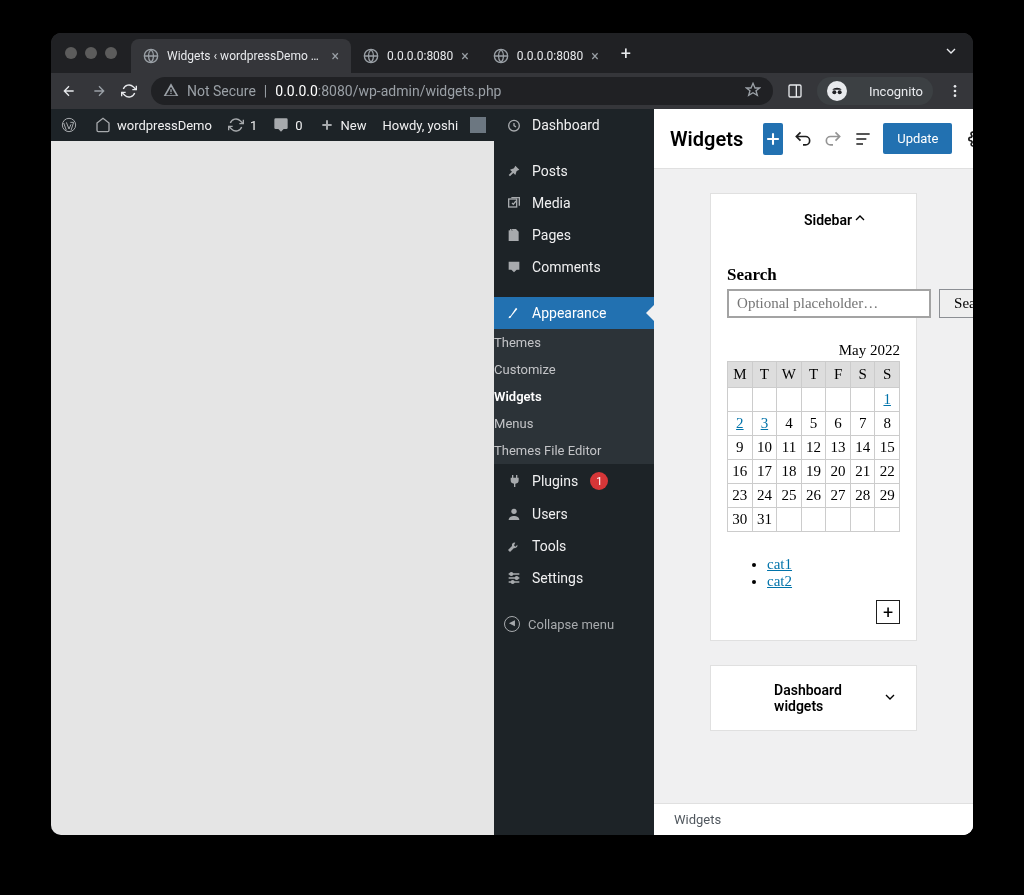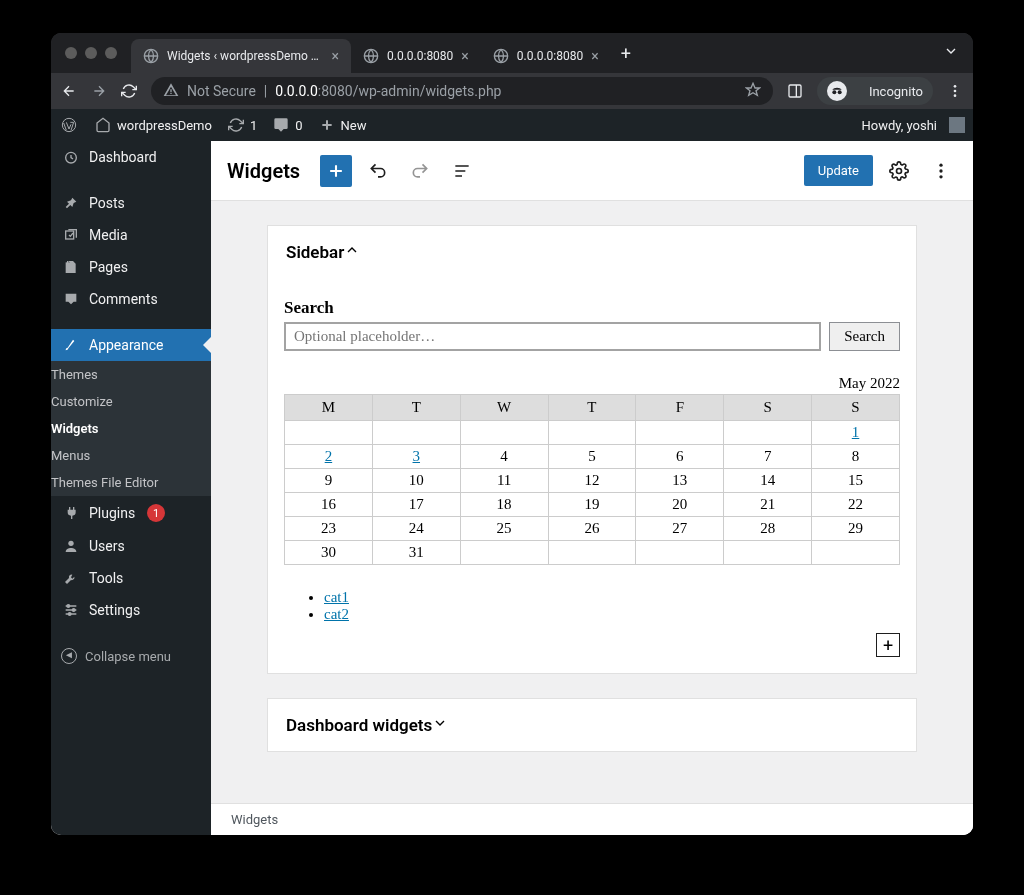--- a/index.html
+++ b/index.html
@@ -23,21 +23,21 @@
   .nav-btn { color: #9aa0a6; cursor: pointer; display: flex; }
   .nav-btn.enabled { color: #e8eaed; }
   .addr-bar { flex: 1; height: 28px; background: #202124; border-radius: 14px; display: flex; align-items: center; padding: 0 12px; color: #9aa0a6; font-size: 14px; gap: 8px; }
   .addr-text { color: #fff; text-align: center; }
   .addr-muted { color: #9aa0a6; }
   .addr-star { margin-left: auto; color: #9aa0a6; }
   .incognito-badge { display: flex; align-items: center; gap: 22px; background: #3c4043; border-radius: 14px; padding: 4px 10px; color: #e8eaed; font-size: 13px; }
   .incognito-icon { width: 20px; height: 20px; background: #e8eaed; border-radius: 50%; display: flex; align-items: center; justify-content: center; color: #202124; font-size: 11px; }
   
   
-  .wp-viewport { position: absolute; top: 76px; left: 0; right: 0; bottom: 0; background: #e5e5e5; display: flex; flex-direction: column; }
+  .wp-viewport { position: absolute; top: 76px; left: 0; right: 0; bottom: 0; background: #e5e5e5; display: flex; flex-direction: row; }
   .wp-adminbar { height: 32px; background: #1d2327; color: #f0f0f1; display: flex; align-items: center; font-size: 13px; }
   .adminbar-item { display: flex; align-items: center; gap: 6px; padding: 0 8px; height: 100%; cursor: pointer; }
   .adminbar-right { margin-left: auto; display: flex; align-items: center; }
   .wp-logo { padding: 0 10px; }
   .ab-icon { display: inline-flex; color: #a7aaad; }
   .avatar-sq { width: 16px; height: 16px; background: #6c7781; margin-left: 6px; }
   
   .wp-body { flex: 1; display: flex; overflow: hidden; }
   .wp-sidebar { width: 160px; background: #1d2327; color: #f0f0f1; font-size: 14px; overflow-y: auto; }
   .wp-menu-item { display: flex; align-items: center; gap: 8px; padding: 8px 10px; color: #f0f0f1; cursor: pointer; position: relative; }
@@ -56,21 +56,21 @@
   .editor-header { height: 60px; border-bottom: 1px solid #e0e0e0; display: flex; align-items: center; padding: 0 16px; gap: 10px; background: #fff; }
   .editor-title { font-size: 20px; font-weight: 600; margin-right: 10px; }
   .hdr-btn { width: 32px; height: 32px; display: inline-flex; align-items: center; justify-content: center; border-radius: 2px; cursor: pointer; color: #1e1e1e; }
   .hdr-btn.primary-add { background: #2271b1; color: #fff; border-radius: 2px; }
   .hdr-btn.disabled { color: #949494; }
   .hdr-right { margin-left: auto; display: flex; align-items: center; gap: 10px; }
   .update-btn { background: #2271b1; color: #fff; padding: 8px 14px; border-radius: 2px; font-size: 13px; cursor: pointer; }
   
   .editor-canvas { flex: 1; background: #f0f0f1; overflow-y: auto; padding: 24px 56px 14px; }
   .widget-area { background: #fff; border: 1px solid #e0e0e0; margin-bottom: 24px; }
-  .area-header { display: flex; align-items: center; justify-content: flex-start; padding: 16px 18px; font-size: 17px; font-weight: 600; cursor: pointer; }
+  .area-header { display: flex; align-items: center; justify-content: center; padding: 16px 18px; font-size: 14px; font-weight: 600; cursor: pointer; margin-left: 45px; }
   .area-body { padding: 20px 16px 16px; }
   
   .search-block h3 { font-family: "Times New Roman", serif; font-size: 17px; font-weight: 700; margin-bottom: 4px; }
   .search-row { display: flex; gap: 8px; }
   .search-input { flex: 1; border: 2px solid #a3a3a3; padding: 4px 8px; font-size: 15px; font-family: "Times New Roman", serif; color: #777; }
   .search-btn { border: 1px solid #8c8f94; background: #efefef; padding: 4px 14px; font-family: "Times New Roman", serif; font-size: 15px; cursor: pointer; }
   
   .calendar-block { margin-top: 24px; font-family: "Times New Roman", serif; font-size: 15px; }
   .cal-caption { text-align: right; margin-bottom: 2px; }
   .cal-table { width: 100%; border-collapse: collapse; border: 1px solid #ccc;}

